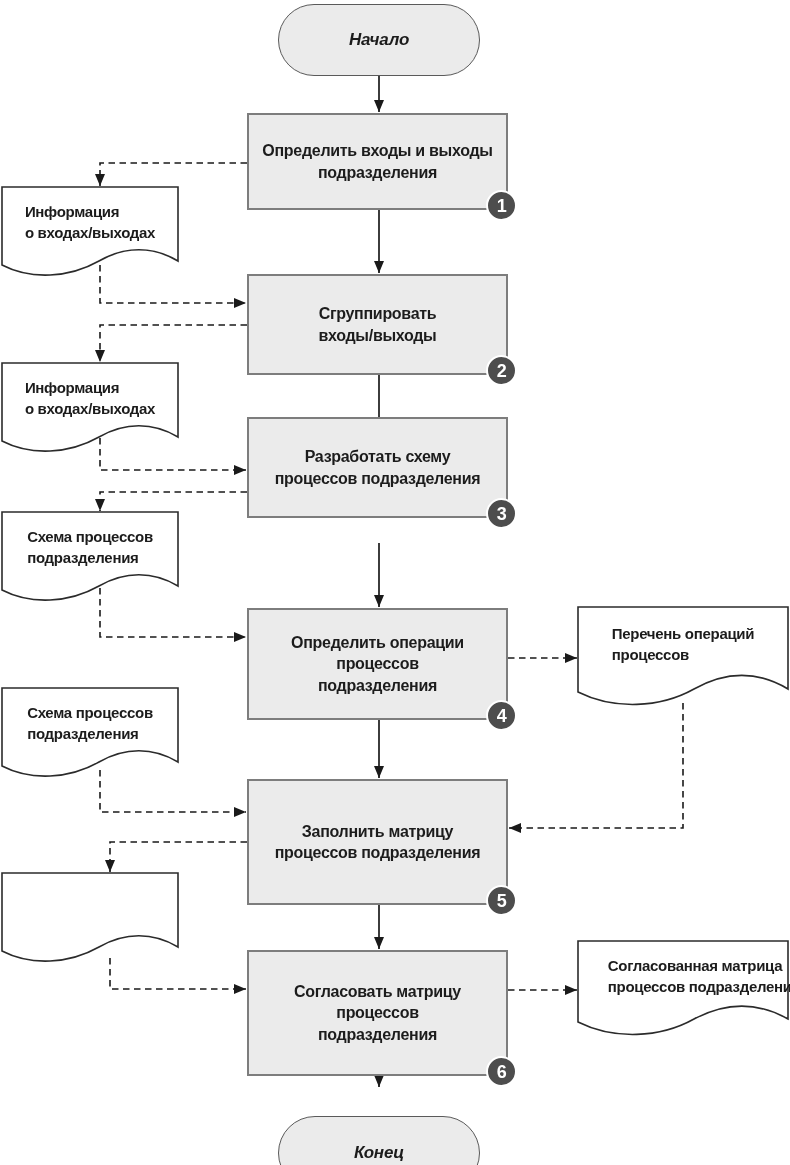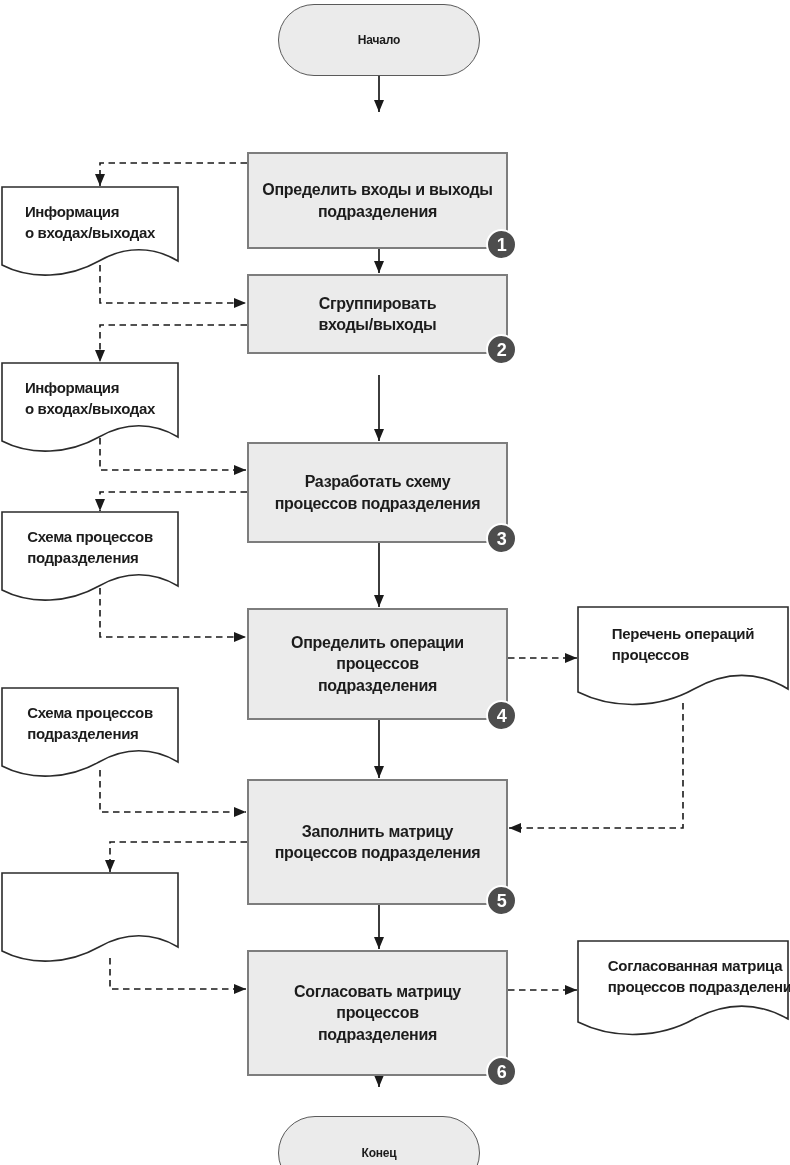--- a/index.html
+++ b/index.html
@@ -18,29 +18,29 @@
   }
   .layer{position:absolute;left:0;top:0;width:790px;height:1165px;}
   .node{
     position:absolute;box-sizing:border-box;display:flex;align-items:center;justify-content:center;
     text-align:center;font-weight:700;color:#1c1c1c;white-space:pre-line;
   }
   .process{
     left:247px;width:261px;background:var(--node_fill);border:2px solid var(--node_border);
     font-size:16px;line-height:1.32;letter-spacing:-0.3px;
   }
-  #box1{top:113px;height:97px;margin-top:39px;}
-  #box2{top:274px;height:80px;}
-  #box3{top:442px;height:101px;}
+  #box1{top:113px;height:97px;}
+  #box2{top:274px;height:101px;}
+  #box3{top:417px;height:101px;}
   #box4{top:608px;height:112px;}
   #box5{top:779px;height:126px;}
   #box6{top:950px;height:126px;}
   .terminal{
     left:278px;width:202px;height:72px;background:var(--node_fill);
-    border:1.6px solid var(--terminal_border);border-radius:37px;font-size:12px;letter-spacing:-0.2px;
+    border:1.6px solid var(--terminal_border);border-radius:37px;font-size:17px;letter-spacing:-0.2px;font-style:italic;
   }
   #start{top:4px;}
   #end{top:1088px;height:74px;margin-top:28px;}
   .badge{
     position:absolute;right:-11px;bottom:-13px;width:31px;height:31px;border-radius:50%;
     background:var(--badge_fill);color:var(--badge_text);font-size:18px;font-weight:700;
     display:flex;align-items:center;justify-content:center;box-sizing:border-box;
     border:2px solid #ffffff;line-height:1;
   }
   .doc-label{

